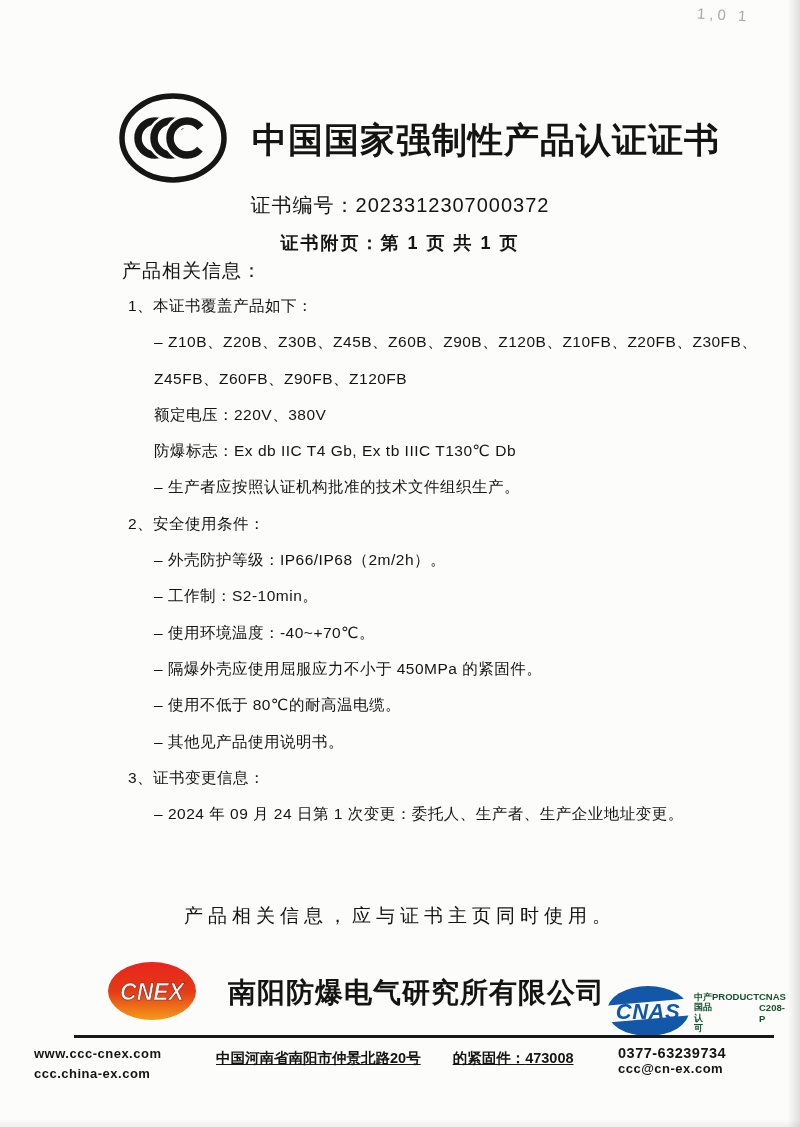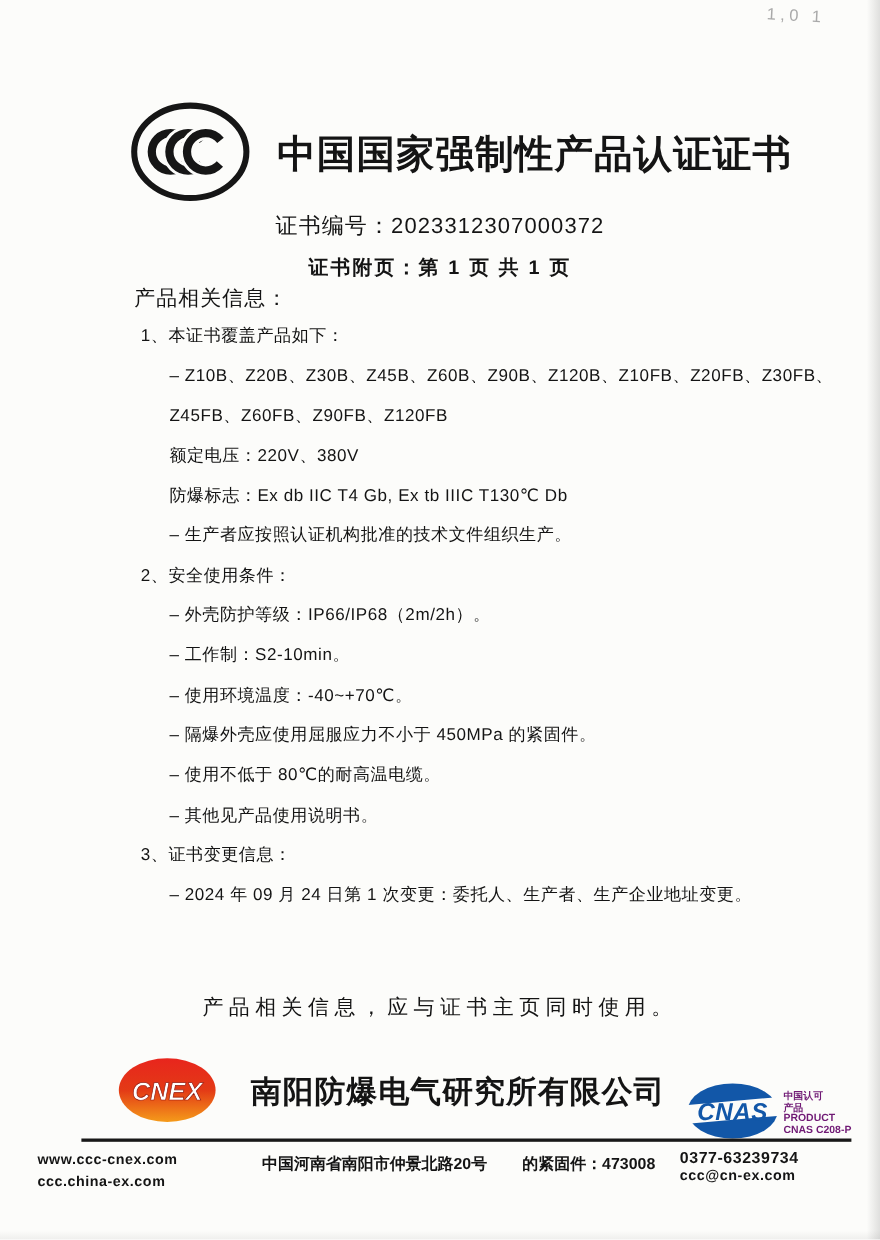--- a/index.html
+++ b/index.html
@@ -64,37 +64,37 @@
     position:absolute; top:952px; left:74px; right:26px; height:82px;
     display:flex; align-items:center;
   }
   .cnex-logo { flex:0 0 auto; margin-left:32px; }
   .company-name {
     margin-left:30px;
     font-size:28px; font-weight:600; letter-spacing:1px; white-space:nowrap;
   }
   .cnas-block { margin-left:auto; display:flex; align-items:center;margin-top:39px; }
   .cnas-side {
-    margin-left:3px; color:#701a75; line-height:1.15;
-    display:flex; flex-direction:column;
+    margin-left:3px; color:#14532d; line-height:1.15;
+    display:flex; flex-direction:row;
   }
   .cnas-side .zh { font-size:9px; font-weight:700; }
   .cnas-side .en { font-size:9.5px; font-weight:700; }
   .divider {
     position:absolute; top:1035px; left:74px; right:26px; height:3px;
     background:#181818;
   }
   .footer-row {
     position:absolute; top:1044px; left:34px; right:24px;
     display:flex; align-items:flex-start;
   }
   .websites { width:182px; font-size:13px; font-weight:700; line-height:20px; letter-spacing:0.5px; }
   .footer-center {
-    flex:1; display:flex; justify-content:center; gap:32px;
-    font-size:14.5px; font-weight:600; padding-top:5px; white-space:nowrap;
+    flex:1; display:flex; gap:32px;
+    font-size:14.5px; font-weight:600; padding-top:5px; white-space:nowrap;text-decoration:underline;
   }
   .footer-right { width:158px; padding-top:1px; }
   .phone { font-size:14.5px; font-weight:700; letter-spacing:0.5px; }
   .email { font-size:13px; font-weight:700; letter-spacing:0.5px; }
 </style>
 </head>
 <body>
 
 <div class="paper">
 

